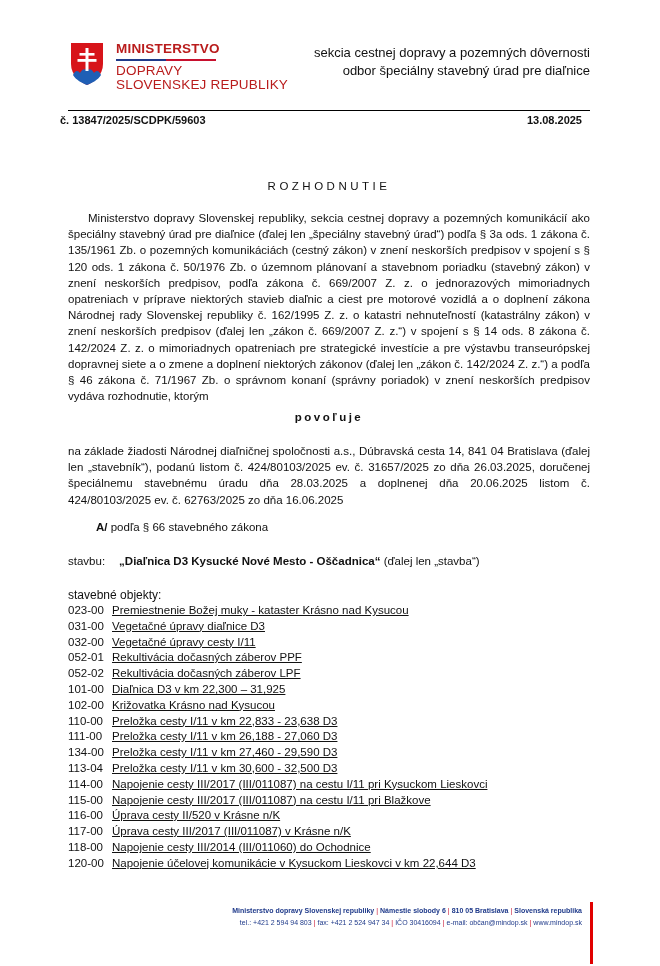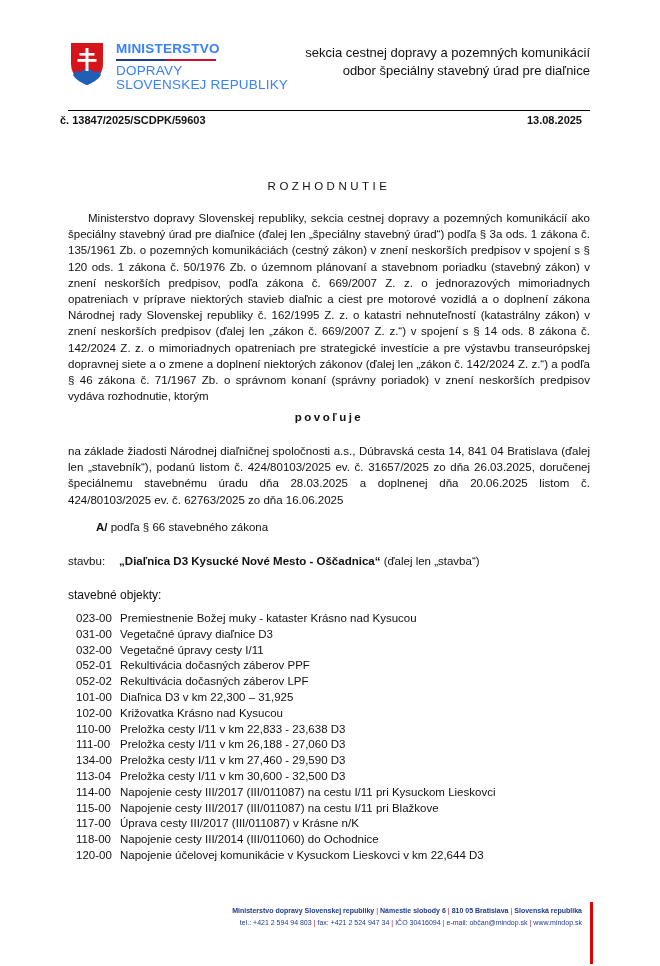--- a/index.html
+++ b/index.html
@@ -1,39 +1,39 @@
 <!DOCTYPE html>
 <html><head>
   <meta charset="utf-8">
   <style>
     html, body { margin: 0; padding: 0; background: #ffffff; }
     body { width: 660px; height: 966px; position: relative; overflow: hidden;
            font-family: "Liberation Sans", "DejaVu Sans", sans-serif; color: #111; }
     .abs { position: absolute; }
     .logo { left: 70px; top: 42px; display: flex; align-items: flex-start; }
     .shield { width: 34px; height: 44px; }
-    .logo-text { margin-left: 12px; line-height: 1; color: #3b82f6; font-weight: bold; }
+    .logo-text { margin-left: 12px; line-height: 1; color: #b91c1c; font-weight: bold; }
     .logo-line1 { font-size: 13.5px; letter-spacing: 0.2px; }
     .logo-rule { height: 2px; width: 100px; margin: 3px 0 3px 0;
                  background: linear-gradient(to right, #1f3a8a 0 50%, #c8102e 50% 100%); }
     .logo-line2, .logo-line3 { font-size: 13.5px; letter-spacing: 0.2px; margin-top: 1px; font-weight: normal; }
     .dept { right: 70px; top: 44px; text-align: right; font-size: 13px; line-height: 18px; color: #111; }
     .hr { left: 68px; width: 522px; top: 110px; height: 0; border-top: 1px solid #000; }
     .meta { left: 60px; width: 522px; top: 113px; font-size: 11px; line-height: 15px; font-weight: bold; }
     .meta-row { display: flex; justify-content: space-between; }
     .title { left: 68px; width: 522px; top: 180px; text-align: center; font-size: 11.5px; font-weight: normal; letter-spacing: 3.5px; }
     .para { left: 68px; width: 522px; font-size: 11.5px; line-height: 16.2px; text-align: justify; }
     .p1 { top: 210px; text-indent: 20px; }
     .povoluje { left: 68px; width: 522px; top: 411px; text-align: center; font-size: 11.5px; font-weight: bold; letter-spacing: 2.5px; }
     .p2 { top: 443px; }
     .sec-a { left: 68px; top: 521px; font-size: 11.5px; margin-left: 28px; }
     .stavbu { left: 68px; top: 555px; font-size: 11.5px; }
     .stavbu .name { font-weight: bold; margin-left: 14px; }
     .objects-label { left: 68px; top: 588px; font-size: 12px; }
-    .objects { left: 68px; top: 603px; font-size: 11.5px; line-height: 15.8px; list-style: none; margin: 8px; padding: 0; }
+    .objects { left: 68px; top: 603px; font-size: 11.5px; line-height: 15.8px; list-style: none; margin: 0; padding: 0; text-decoration: underline; }
     .objects li { white-space: nowrap; }
     .objects .code { display: inline-block; width: 44px; }
     .footer { left: 210px; width: 372px; top: 905px; text-align: right; font-size: 7px; line-height: 12px; color: #1f3a8a; font-weight: bold; }
     .footer .sep { color: #c8102e; font-weight: normal; margin: 0 2px; }
     .footer .l2 { font-weight: normal; }
     .red-bar { left: 590px; top: 902px; width: 3px; height: 62px; background: #e10000; }
   </style>
 </head>
 <body>
 
@@ -47,21 +47,21 @@
   </svg>
   <div class="logo-text">
     <div class="logo-line1">MINISTERSTVO</div>
     <div class="logo-rule"></div>
     <div class="logo-line2">DOPRAVY</div>
     <div class="logo-line3">SLOVENSKEJ REPUBLIKY</div>
   </div>
 </div>
 
 <div class="abs dept">
-  <div>sekcia cestnej dopravy a pozemných komunikácií</div>
+  <div>sekcia cestnej dopravy a pozemných dôvernosti</div>
   <div>odbor špeciálny stavebný úrad pre diaľnice</div>
 </div>
 
 <div class="abs hr"></div>
 
 <div class="abs meta">
   <div class="meta-row">
     <span>č. 13847/2025/SCDPK/59603</span>
     <span>13.08.2025</span>
   </div>
@@ -88,20 +88,21 @@
   <li><span class="code">052-01</span><span>Rekultivácia dočasných záberov PPF</span></li>
   <li><span class="code">052-02</span><span>Rekultivácia dočasných záberov LPF</span></li>
   <li><span class="code">101-00</span><span>Diaľnica D3 v km 22,300 – 31,925</span></li>
   <li><span class="code">102-00</span><span>Križovatka Krásno nad Kysucou</span></li>
   <li><span class="code">110-00</span><span>Preložka cesty I/11 v km 22,833 - 23,638 D3</span></li>
   <li><span class="code">111-00</span><span>Preložka cesty I/11 v km 26,188 - 27,060 D3</span></li>
   <li><span class="code">134-00</span><span>Preložka cesty I/11 v km 27,460 - 29,590 D3</span></li>
   <li><span class="code">113-04</span><span>Preložka cesty I/11 v km 30,600 - 32,500 D3</span></li>
   <li><span class="code">114-00</span><span>Napojenie cesty III/2017 (III/011087) na cestu I/11 pri Kysuckom Lieskovci</span></li>
   <li><span class="code">115-00</span><span>Napojenie cesty III/2017 (III/011087) na cestu I/11 pri Blažkove</span></li>
+  <li><span class="code">116-00</span><span>Úprava cesty II/520 v Krásne n/K</span></li>
   <li><span class="code">117-00</span><span>Úprava cesty III/2017 (III/011087) v Krásne n/K</span></li>
   <li><span class="code">118-00</span><span>Napojenie cesty III/2014 (III/011060) do Ochodnice</span></li>
   <li><span class="code">120-00</span><span>Napojenie účelovej komunikácie v Kysuckom Lieskovci v km 22,644 D3</span></li>
 </ul>
 
 <div class="abs footer">
   <div>
     <span>Ministerstvo dopravy Slovenskej republiky</span><span class="sep">|</span><span>Námestie slobody 6</span><span class="sep">|</span><span>810 05  Bratislava</span><span class="sep">|</span><span>Slovenská republika</span>
   </div>
   <div class="l2">

